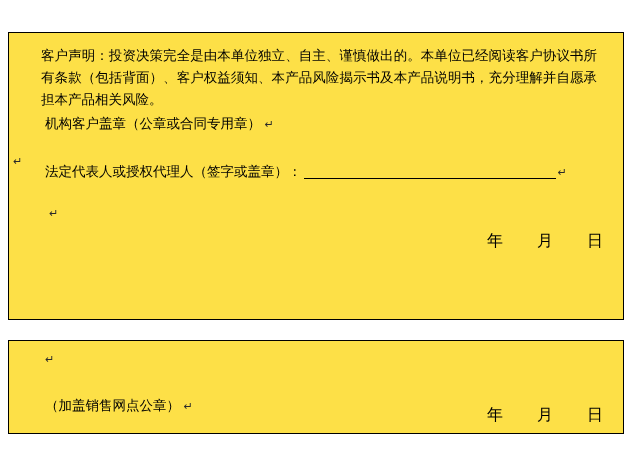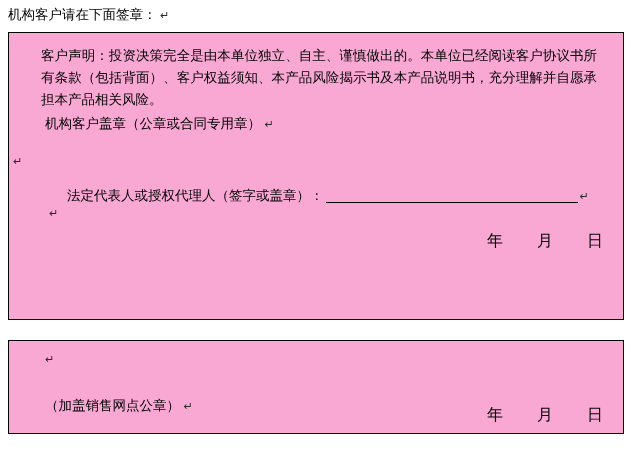--- a/index.html
+++ b/index.html
@@ -30,21 +30,21 @@
   }
   .pilcrow {
     color: #2a2a2a;
     font-size: 11px;
     font-family: "Liberation Sans", sans-serif;
   }
   .box {
     position: absolute;
     border: 1px solid #000000;
     box-sizing: border-box;
-    background: #f9a8d4;
+    background: #fde047;
   }
   .box-main {
     left: 8px;
     top: 32px;
     width: 616px;
     height: 288px;
   }
   .box-second {
     left: 8px;
     top: 340px;
@@ -68,24 +68,23 @@
     top: 82px;
     font-size: 13.5px;
     white-space: nowrap;
   }
   .empty-mark-1 {
     left: 4px;
     top: 118px;
   }
   .rep-line {
     left: 36px;
-    top: 154px;
+    top: 130px;
     font-size: 13.5px;
     white-space: nowrap;
-    margin-left: 22px;
   }
   .rep-underline {
     display: inline-block;
     border-bottom: 1px solid #000000;
     width: 252px;
     vertical-align: -3px;
     margin: 0 2px;
   }
   .empty-mark-2 {
     left: 40px;
@@ -121,24 +120,20 @@
   }
   .inner {
     position: absolute;
   }
 </style>
 </head>
 <body>
 
 <div class="page">
 
-  <div class="heading">
-    <span>机构客户请在下面签章：</span>
-    <span class="pilcrow">↵</span>
-  </div>
 
   <div class="box box-main">
 
     <div class="para declaration">客户声明：投资决策完全是由本单位独立、自主、谨慎做出的。本单位已经阅读客户协议书所有条款（包括背面）、客户权益须知、本产品风险揭示书及本产品说明书，充分理解并自愿承担本产品相关风险。</div>
 
     <div class="inner seal-line">
       <span>机构客户盖章（公章或合同专用章）</span>
       <span class="pilcrow">↵</span>
     </div>
 

